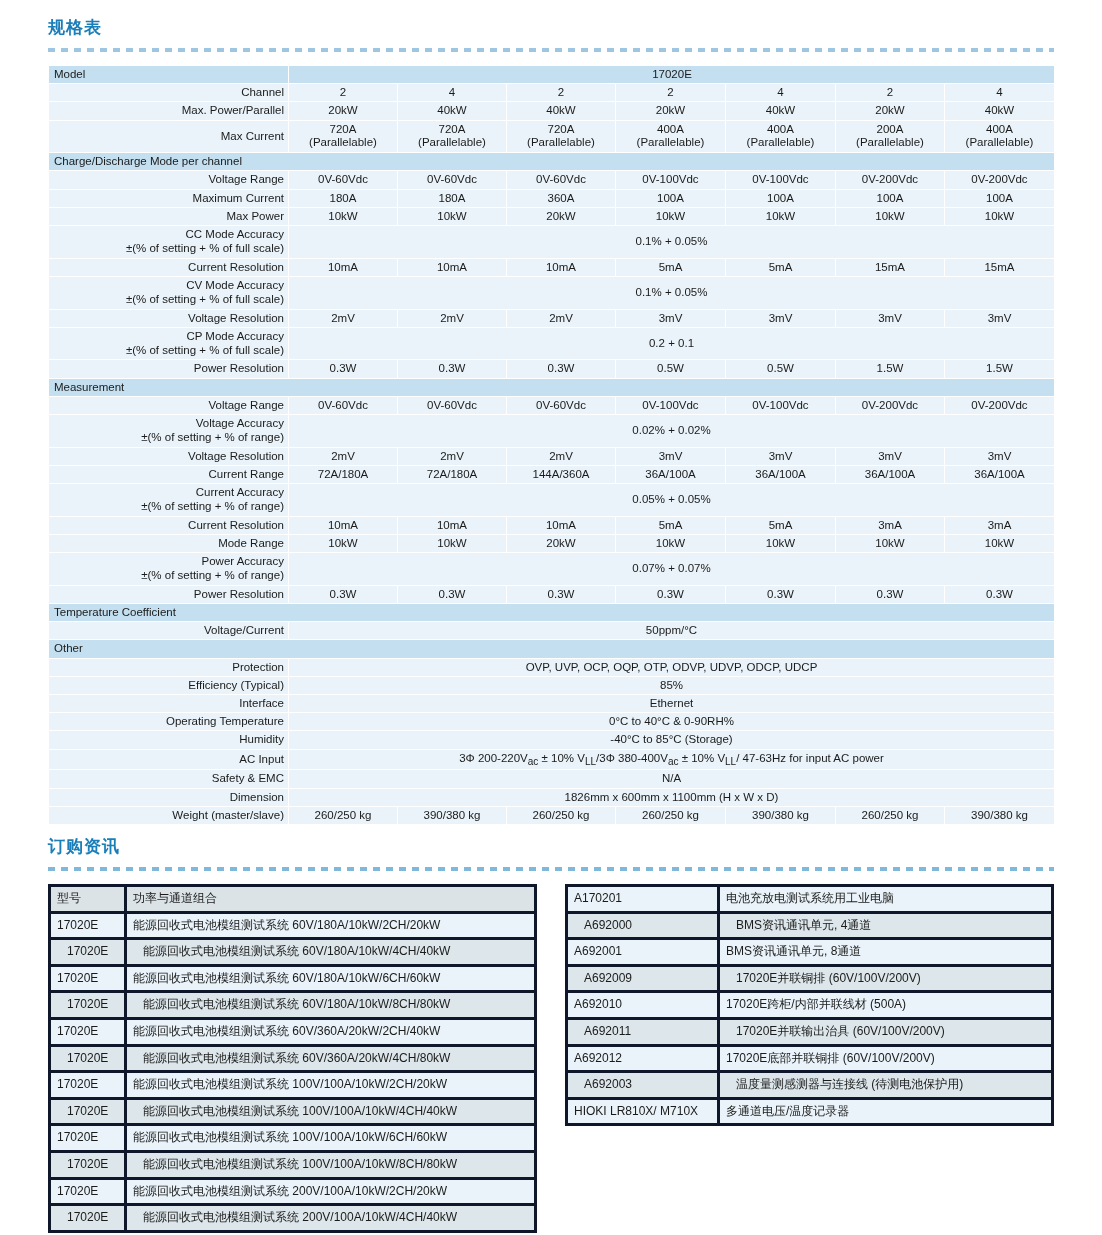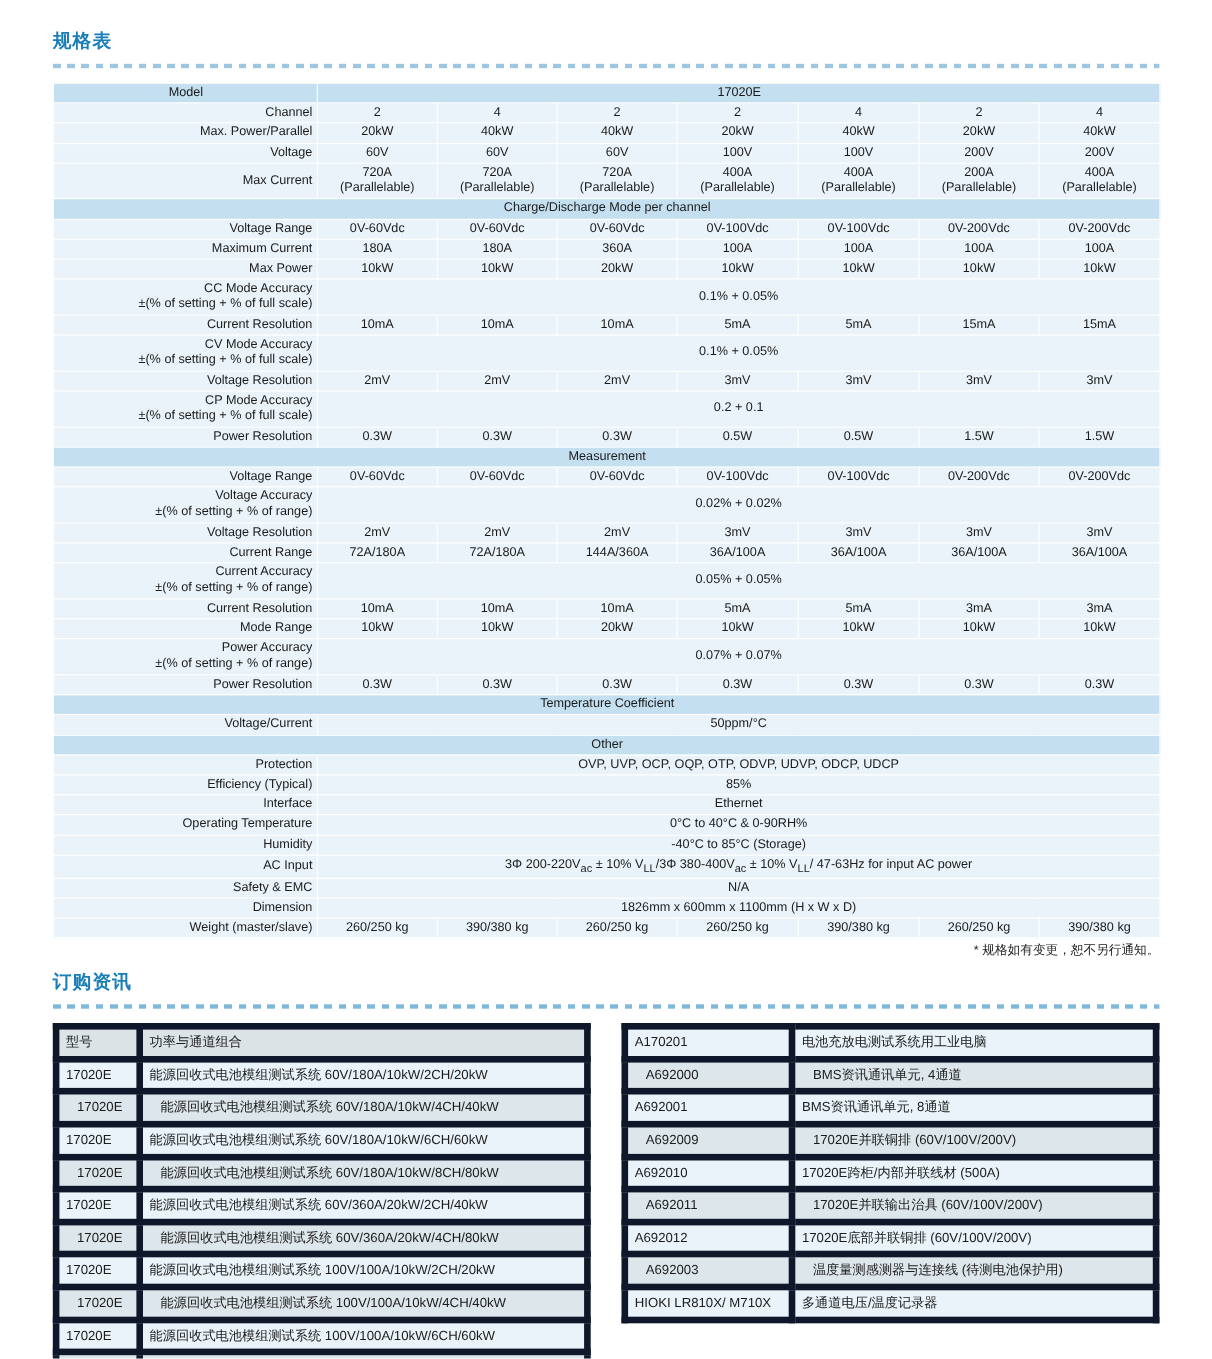--- a/index.html
+++ b/index.html
@@ -12,21 +12,21 @@
   .page { position: relative; width: 1102px; height: 1235px; padding: 0; }
 
   
   .sec-head {
     color: #1a7eb8;
     font-size: 17px;
     font-weight: bold;
     letter-spacing: 1px;
     padding-left: 48px;
   }
-  .sec-head.first { padding-top: 26px; }
+  .sec-head.first { padding-top: 16px; }
   .dot-rule {
     position: relative;
     height: 14px;
     margin: 4px 48px 8px 48px;
   }
   .dot-rule .dots {
     position: absolute; left: 0; right: 0; top: 5px; height: 4px;
     background-image: repeating-linear-gradient(to right,
        #9fc6e0 0px, #9fc6e0 7px, transparent 7px, transparent 13px);
   }
@@ -53,21 +53,21 @@
     height: 16px;
     line-height: 1.15;
   }
   table.spec td.lbl {
     text-align: right;
     padding-left: 5px;
     background: #e9f3f9;
   }
   table.spec tr.band td {
     background: #c3dff0;
-    text-align: center;
+    text-align: left;
     padding-left: 5px;
     font-weight: normal;
   }
   table.spec td.two-line { line-height: 1.2; }
   .sub { font-size: 10px; vertical-align: sub; }
   .note {
     width: 1006px;
     margin: 3px 0 0 48px;
     text-align: right;
     font-size: 11.5px;
@@ -84,21 +84,21 @@
   }
   table.ord {
     border-collapse: collapse;
     font-size: 12px;
     color: #1b1b1b;
     table-layout: fixed;
   }
   table.ord.left { width: 490px; }
   table.ord.right { width: 490px; }
   table.ord td {
-    border: 6px solid #0f172a;
+    border: 3px solid #0f172a;
     padding: 4px 6px;
     background: #e9f3f9;
     vertical-align: middle;
     line-height: 1.3;
   }
   table.ord tr.alt td { background: #dde6ea; padding-left: 16px; }
   table.ord td.code { width: 76px; white-space: nowrap; }
   table.ord.right td.code { width: 152px; }
   table.ord tr.hdr td { background: #dbe3e7; font-weight: normal; }
 </style>
@@ -142,30 +142,20 @@
           <td class="lbl ">Max. Power/Parallel</td>
           <td>20kW</td>
           <td>40kW</td>
           <td>40kW</td>
           <td>20kW</td>
           <td>40kW</td>
           <td>20kW</td>
           <td>40kW</td>
         </tr>
         <tr>
-          <td class="lbl ">Voltage</td>
-          <td>60V</td>
-          <td>60V</td>
-          <td>60V</td>
-          <td>100V</td>
-          <td>100V</td>
-          <td>200V</td>
-          <td>200V</td>
-        </tr>
-        <tr>
           <td class="lbl two-line">Max Current</td>
           <td class="two-line">720A<br>(Parallelable)</td>
           <td class="two-line">720A<br>(Parallelable)</td>
           <td class="two-line">720A<br>(Parallelable)</td>
           <td class="two-line">400A<br>(Parallelable)</td>
           <td class="two-line">400A<br>(Parallelable)</td>
           <td class="two-line">200A<br>(Parallelable)</td>
           <td class="two-line">400A<br>(Parallelable)</td>
         </tr>
         <tr class="band">
@@ -366,21 +356,20 @@
           <td>390/380 kg</td>
           <td>260/250 kg</td>
           <td>260/250 kg</td>
           <td>390/380 kg</td>
           <td>260/250 kg</td>
           <td>390/380 kg</td>
         </tr>
       </tbody>
   </table>
 
-  <div class="note">* 规格如有变更，恕不另行通知。</div>
 
   <div class="sec-head" style="margin-top:10px">订购资讯</div>
   <div class="dot-rule">
       <div class="dots grad"></div>
     </div>
 
   <div class="order-wrap">
     <table class="ord left">
       <tbody id="ord-left">
           <tr class="hdr">

